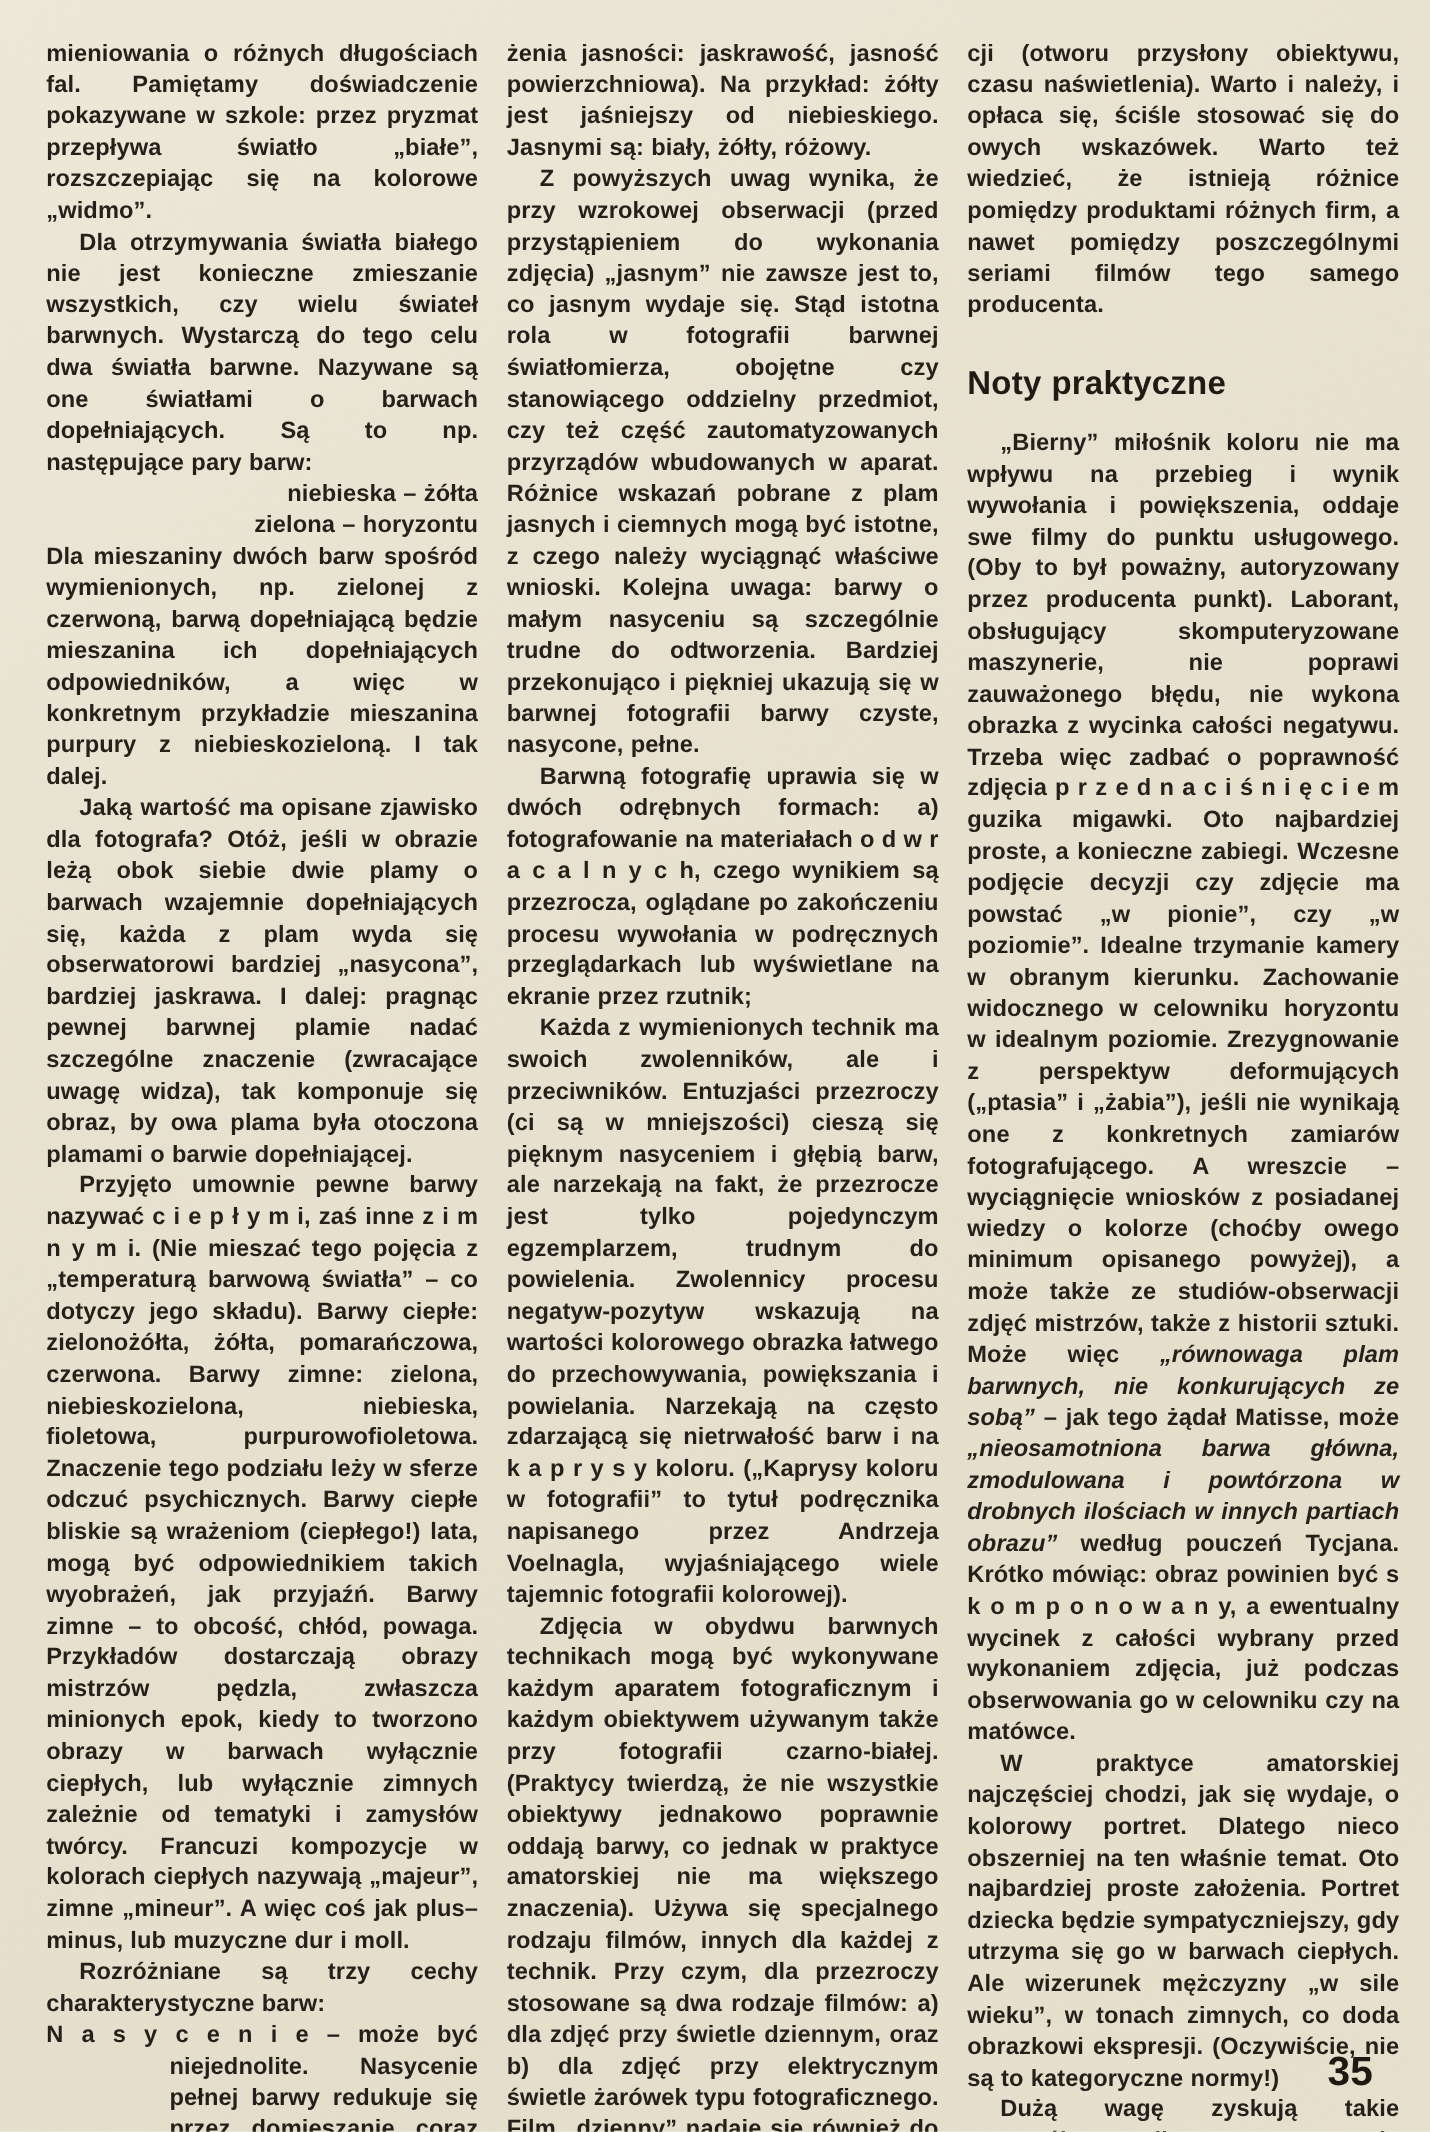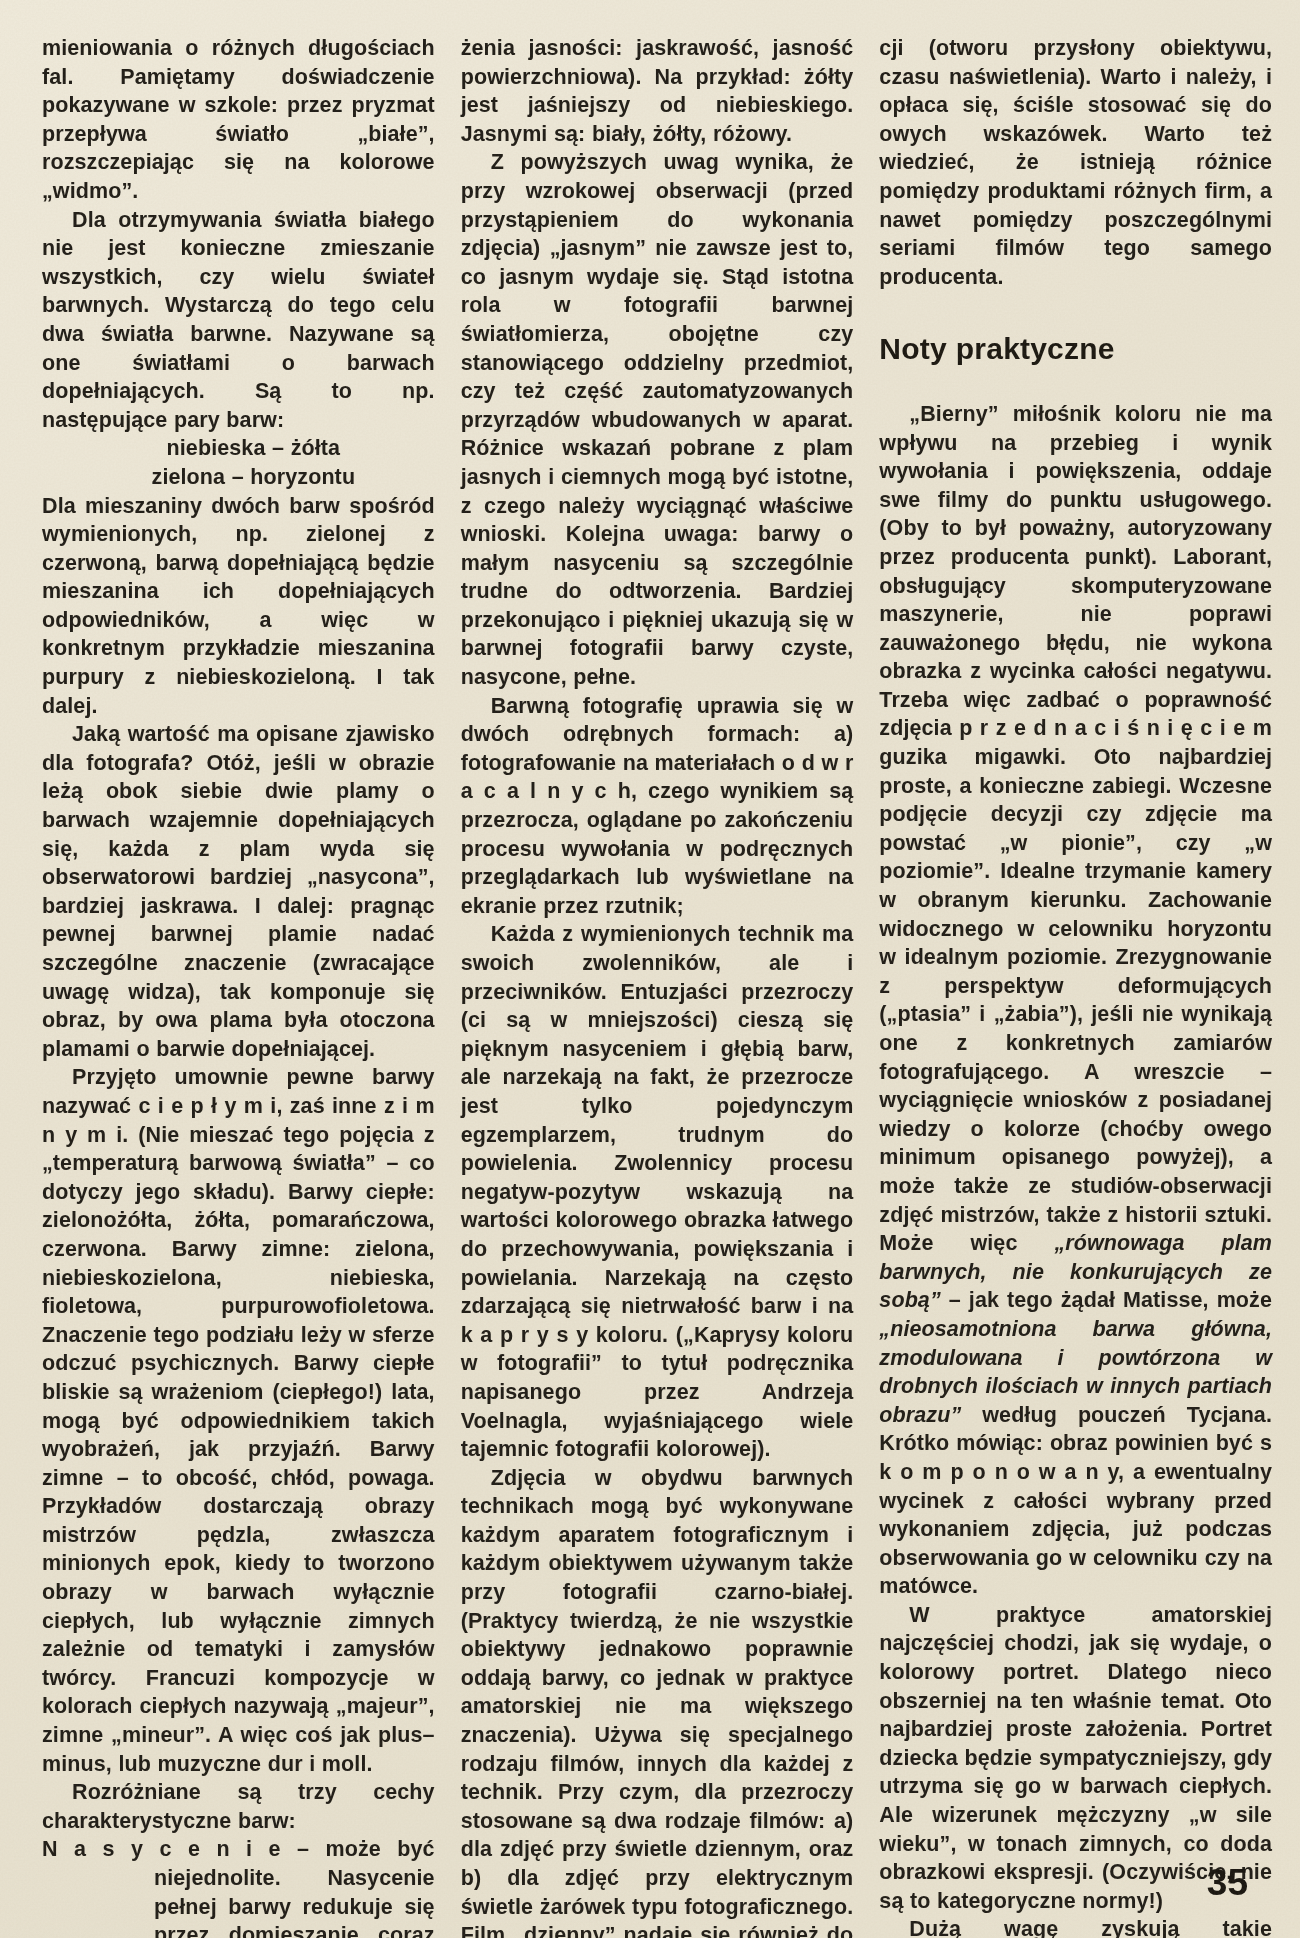--- a/index.html
+++ b/index.html
@@ -29,27 +29,27 @@
     flex: 1 1 0;
     font-size: 21.5px;
     line-height: 28.6px;
     text-align: justify;
     letter-spacing: 0.1px;
     word-spacing: 0.5px;
   }
   .col p { margin: 0; font-weight: bold; }
   p.indent { text-indent: 30px; }
   p.noindent { text-indent: 0; }
-  p.pair { text-align: center; padding-left: 30px; }
+  p.pair { text-align: right; padding-left: 30px; }
   p.hang { padding-left: 112px; text-indent: -112px; }
   h2.section-heading {
     font-size: 30px;
     font-weight: bold;
     letter-spacing: 0.2px;
-    margin: 44px 0 36px 0;
+    margin: 44px 0 24px 0;
     color: #17140e;
     text-align: left;
   }
   em { font-style: italic; }
   .page-number {
     position: absolute;
     right: 52px; top: 1862px;
     font-size: 37px;
     font-weight: bold;
     color: #15120d;

